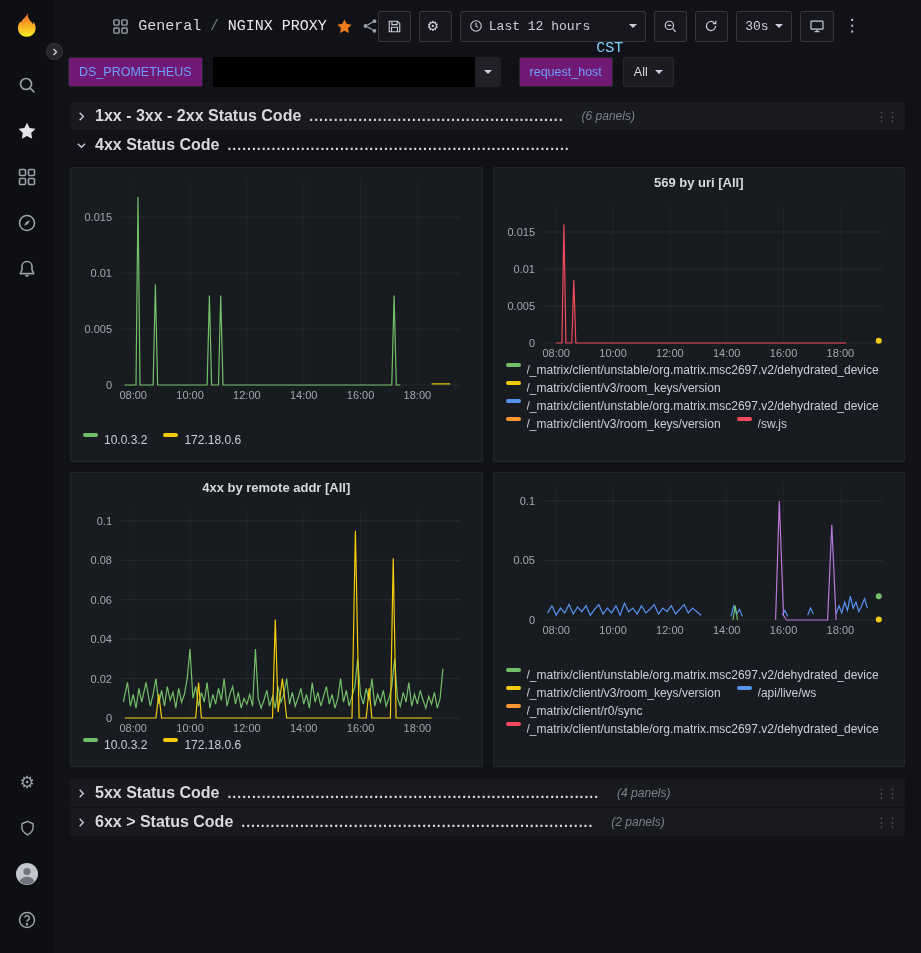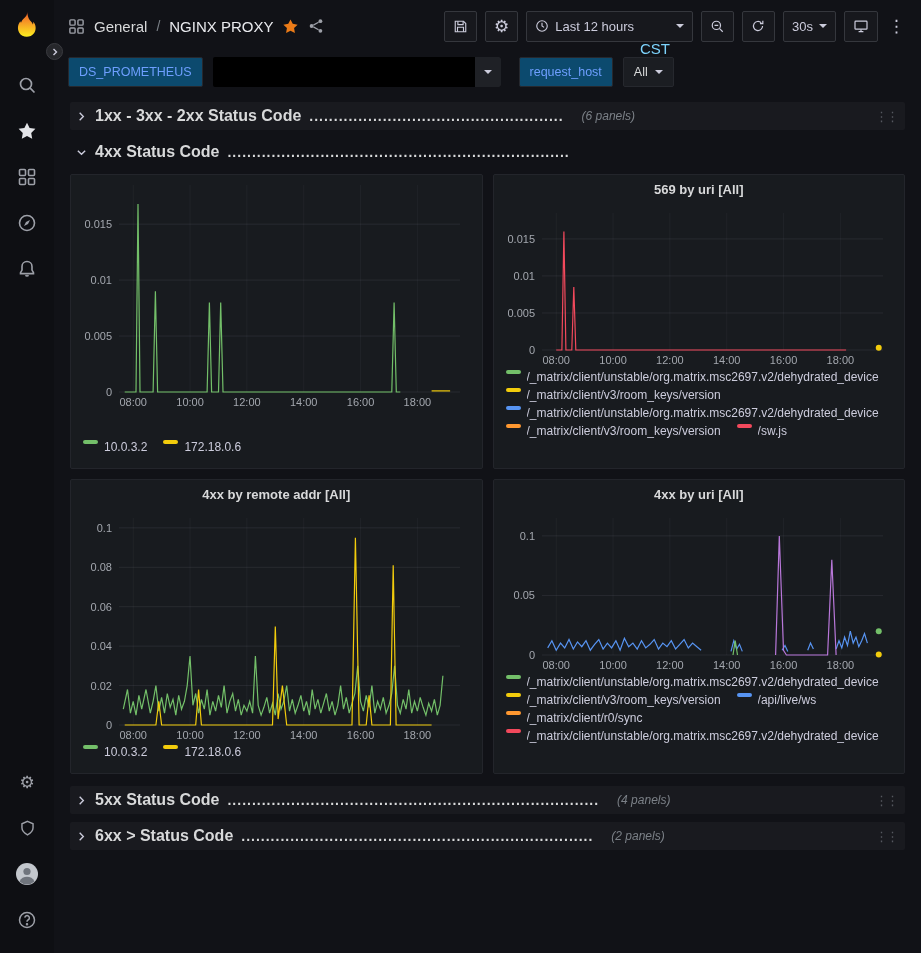--- a/index.html
+++ b/index.html
@@ -16,49 +16,49 @@
   .side-item.active { color:#e3e4e8; }
   .side-spacer { flex:1; }
   .glyph { font-size:17px; line-height:1; }
   .expand-bubble { position:absolute; left:46px; top:43px; width:17px; height:17px; border-radius:50%;
     background:#26272b; border:1px solid #3a3b40; display:flex; align-items:center; justify-content:center;
     z-index:9; cursor:pointer; }
 
   
   .main { flex:1; display:flex; flex-direction:column; min-width:0; }
 
-  .topbar { height:52px; display:flex; align-items:center; justify-content:space-between; padding:0 14px 0 14px; }
+  .topbar { height:52px; display:flex; align-items:center; justify-content:center; padding:0 14px 0 14px;font-family:Liberation Mono, monospace; }
   .crumbs { display:flex; align-items:center; gap:9px; }
   .crumb-text { font-size:15px; color:#d8d9da; cursor:pointer; }
   .crumb-sep { color:#7b8087; font-size:14px; }
   .crumb-title { font-size:15px; color:#e9eaee; cursor:pointer; }
   .topbar-right { display:flex; align-items:center; gap:8px; }
   .tbtn { height:31px; min-width:33px; padding:0 8px; display:flex; align-items:center; gap:6px;
     background:#17181d; border:1px solid #35373d; border-radius:2px; cursor:pointer; color:#ccccdc;
     font-size:13px; }
   .caret { width:0; height:0; border-left:4px solid transparent; border-right:4px solid transparent;
     border-top:4px solid #ccccdc; display:inline-block; }
   .tz { color:#7dd3fc; font-size:15px;margin-top:44px; }
 
   
   .subnav { height:40px; display:flex; align-items:center; gap:10px; padding:0 14px; }
-  .var-chip { height:30px; display:flex; align-items:center; padding:0 10px; background:#0c4a6e;
+  .var-chip { height:30px; display:flex; align-items:center; padding:0 10px; background:#701a75;
     border:1px solid #26282e; border-radius:2px; font-size:12.5px; cursor:pointer; }
   .var-chip.blue { color:#6e9fff; }
   .ds-dropdown { height:30px; width:288px; display:flex; background:#000; border-radius:2px;
     overflow:hidden; cursor:pointer; }
   .ds-dropdown .value { flex:1; }
   .ds-dropdown .chev-seg { width:26px; background:#1f2126; display:flex; align-items:center; justify-content:center; }
   .all-chip { height:30px; display:flex; align-items:center; gap:7px; padding:6px 10px; background:#1b1d22;
     border:1px solid #26282e; border-radius:2px; font-size:12.5px; color:#d8d9da; cursor:pointer; }
 
   
   .dash { flex:1; padding:6px 16px 0 16px; overflow:hidden; }
   .row-header { height:28px; display:flex; align-items:center; gap:8px; padding:0 8px 0 6px;
-    cursor:pointer; margin-top:8px; }
+    cursor:pointer; margin-top:1px; }
   .row-header.collapsed { background:#191a1f; border-radius:2px; }
   .row-title { font-size:16px; font-weight:bold; color:#d8d9da; white-space:nowrap; }
   .row-dots { font-size:14px; font-weight:bold; color:#d8d9da; letter-spacing:1px; overflow:hidden;
     white-space:nowrap; }
   .row-count { font-size:12px; font-style:italic; color:#7b8087; margin-left:10px; white-space:nowrap; }
   .row-flex { flex:1; }
   .drag-dots { color:#565860; font-size:13px; letter-spacing:-2px; cursor:grab; }
 
   .panels-grid { display:grid; grid-template-columns:1fr 1fr; gap:10px; margin-top:8px; }
   .panel { background:#181b1f; border:1px solid #23252b; border-radius:2px; height:295px;
@@ -426,21 +426,20 @@
                 <span class="legend-label">10.0.3.2</span>
               </span>
               <span class="legend-item">
                 <span class="swatch" style="background: rgb(242, 204, 12);"></span>
                 <span class="legend-label">172.18.0.6</span>
               </span>
             </div>
         </section>
 
         <section class="panel">
-          <header class="panel-title">4xx by uri [All]</header>
           <div class="panel-chart"><svg width="399" height="165">
                 <line x1="56.20833333333333" y1="10" x2="56.20833333333333" y2="147" stroke="rgba(204,204,220,0.05)"></line>
                 <text x="56.20833333333333" y="161" text-anchor="middle">08:00</text>
                 <line x1="113.04166666666667" y1="10" x2="113.04166666666667" y2="147" stroke="rgba(204,204,220,0.05)"></line>
                 <text x="113.04166666666667" y="161" text-anchor="middle">10:00</text>
                 <line x1="169.875" y1="10" x2="169.875" y2="147" stroke="rgba(204,204,220,0.05)"></line>
                 <text x="169.875" y="161" text-anchor="middle">12:00</text>
                 <line x1="226.70833333333331" y1="10" x2="226.70833333333331" y2="147" stroke="rgba(204,204,220,0.05)"></line>
                 <text x="226.70833333333331" y="161" text-anchor="middle">14:00</text>
                 <line x1="283.5416666666667" y1="10" x2="283.5416666666667" y2="147" stroke="rgba(204,204,220,0.05)"></line>

